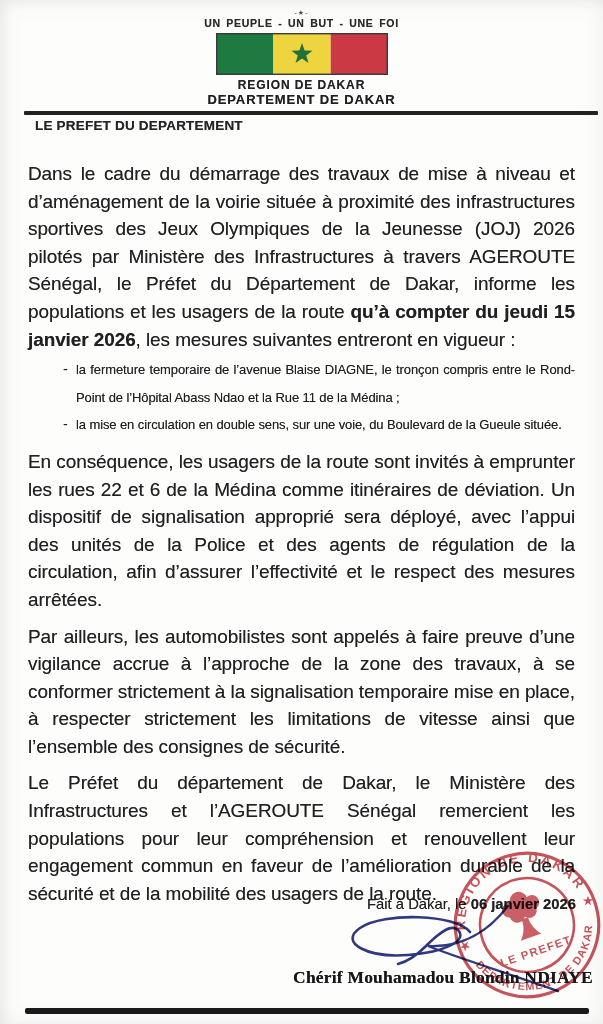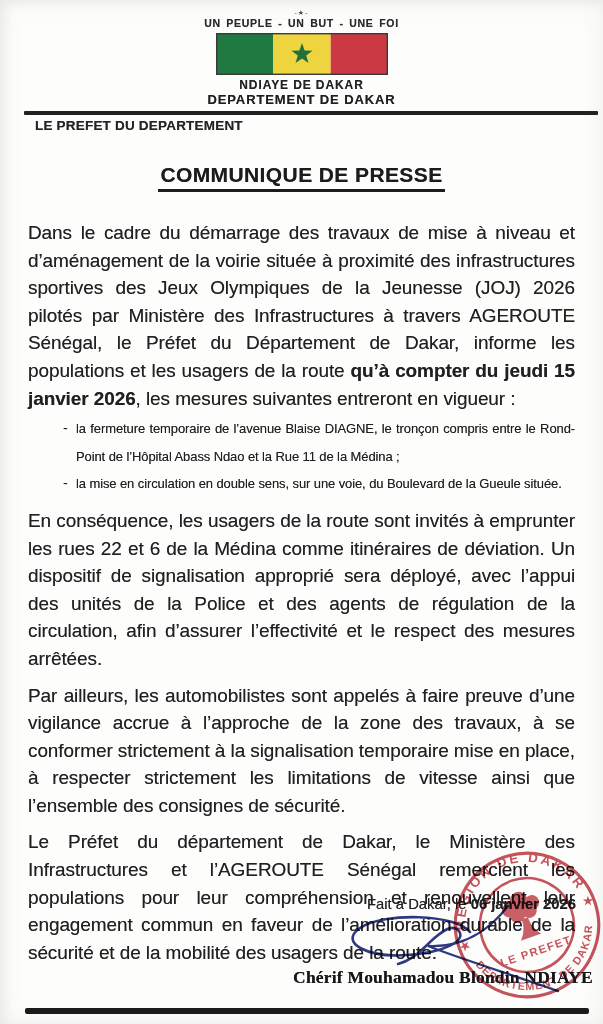--- a/index.html
+++ b/index.html
@@ -90,30 +90,27 @@
     <div class="motto">UN PEUPLE - UN BUT - UNE FOI</div>
     <div class="flag-wrap">
       <svg viewBox="0 0 172 42" width="172" height="42" aria-hidden="true">
         <rect x="0" y="0" width="57.3" height="42" fill="#1e7a40"></rect>
         <rect x="57.3" y="0" width="57.4" height="42" fill="#eed43e"></rect>
         <rect x="114.7" y="0" width="57.3" height="42" fill="#ca3944"></rect>
         <polygon points="86,10 88.6,17.5 96.5,17.7 90.2,22.4 92.5,30 86,25.4 79.5,30 81.8,22.4 75.5,17.7 83.4,17.5" fill="#23703a"></polygon>
         <rect x="0.7" y="0.7" width="170.6" height="40.6" fill="none" stroke-width="1.4" stroke="#3a3a3a"></rect>
       </svg>
     </div>
-    <div class="region">NDIAYE DE DAKAR</div>
+    <div class="region">REGION DE DAKAR</div>
     <div class="department">DEPARTEMENT DE DAKAR</div>
   </header>
 
   <div class="top-rule"></div>
   <div class="office">LE PREFET DU DEPARTEMENT</div>
 
-  <div class="title-row">
-    <h1 class="doc-title">COMMUNIQUE DE PRESSE</h1>
-  </div>
 
   <main class="body-text">
     <p class="para p-intro"><span>Dans le cadre du démarrage des travaux de mise à niveau et d’aménagement de la voirie située à proximité des infrastructures sportives des Jeux Olympiques de la Jeunesse (JOJ) 2026 pilotés par Ministère des Infrastructures à travers AGEROUTE Sénégal, le Préfet du Département de Dakar, informe les populations et les usagers de la route </span><strong>qu’à compter du jeudi 15 janvier 2026</strong><span>, les mesures suivantes entreront en vigueur :</span></p>
 
     <ul class="measures">
       <li>
         <span class="dash">-</span>
         <span class="m-text">la fermeture temporaire de l’avenue Blaise DIAGNE, le tronçon compris entre le Rond-Point de l’Hôpital Abass Ndao et la Rue 11 de la Médina ;</span>
       </li>
       <li>

